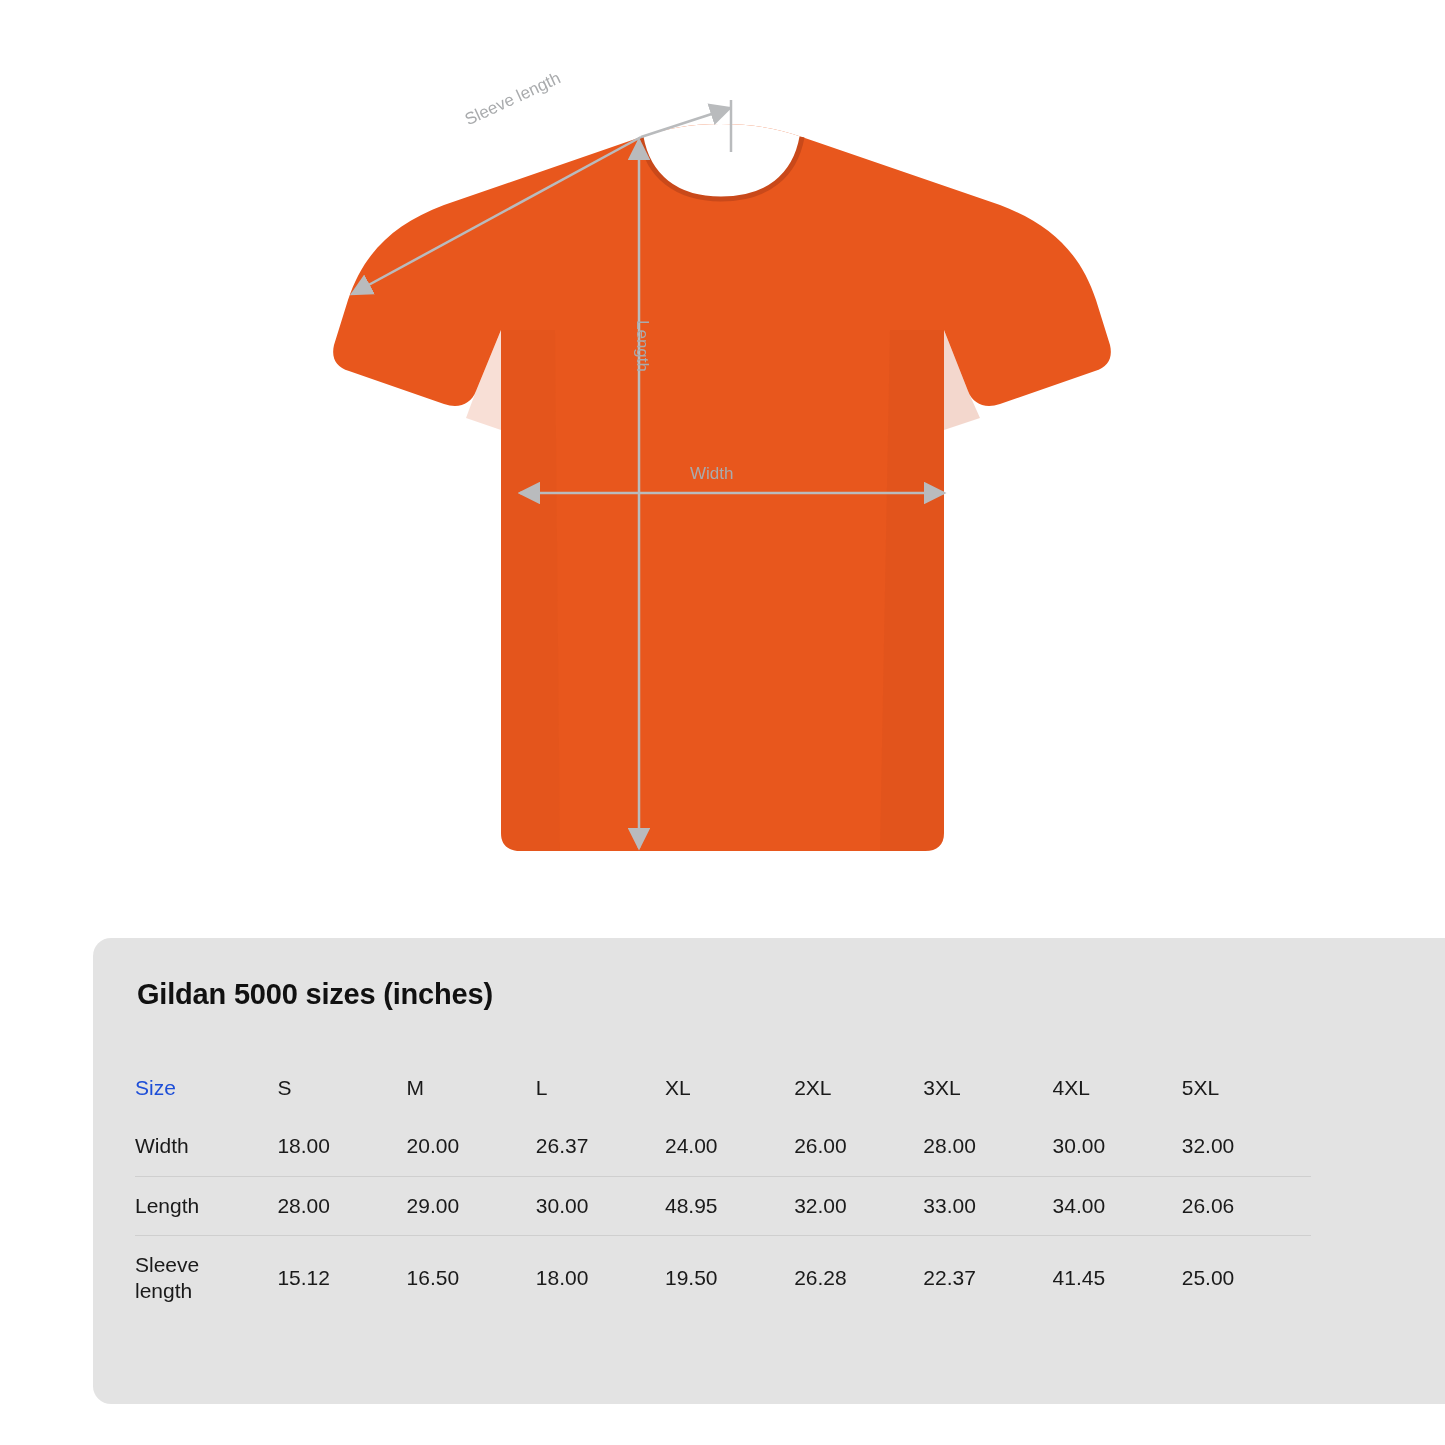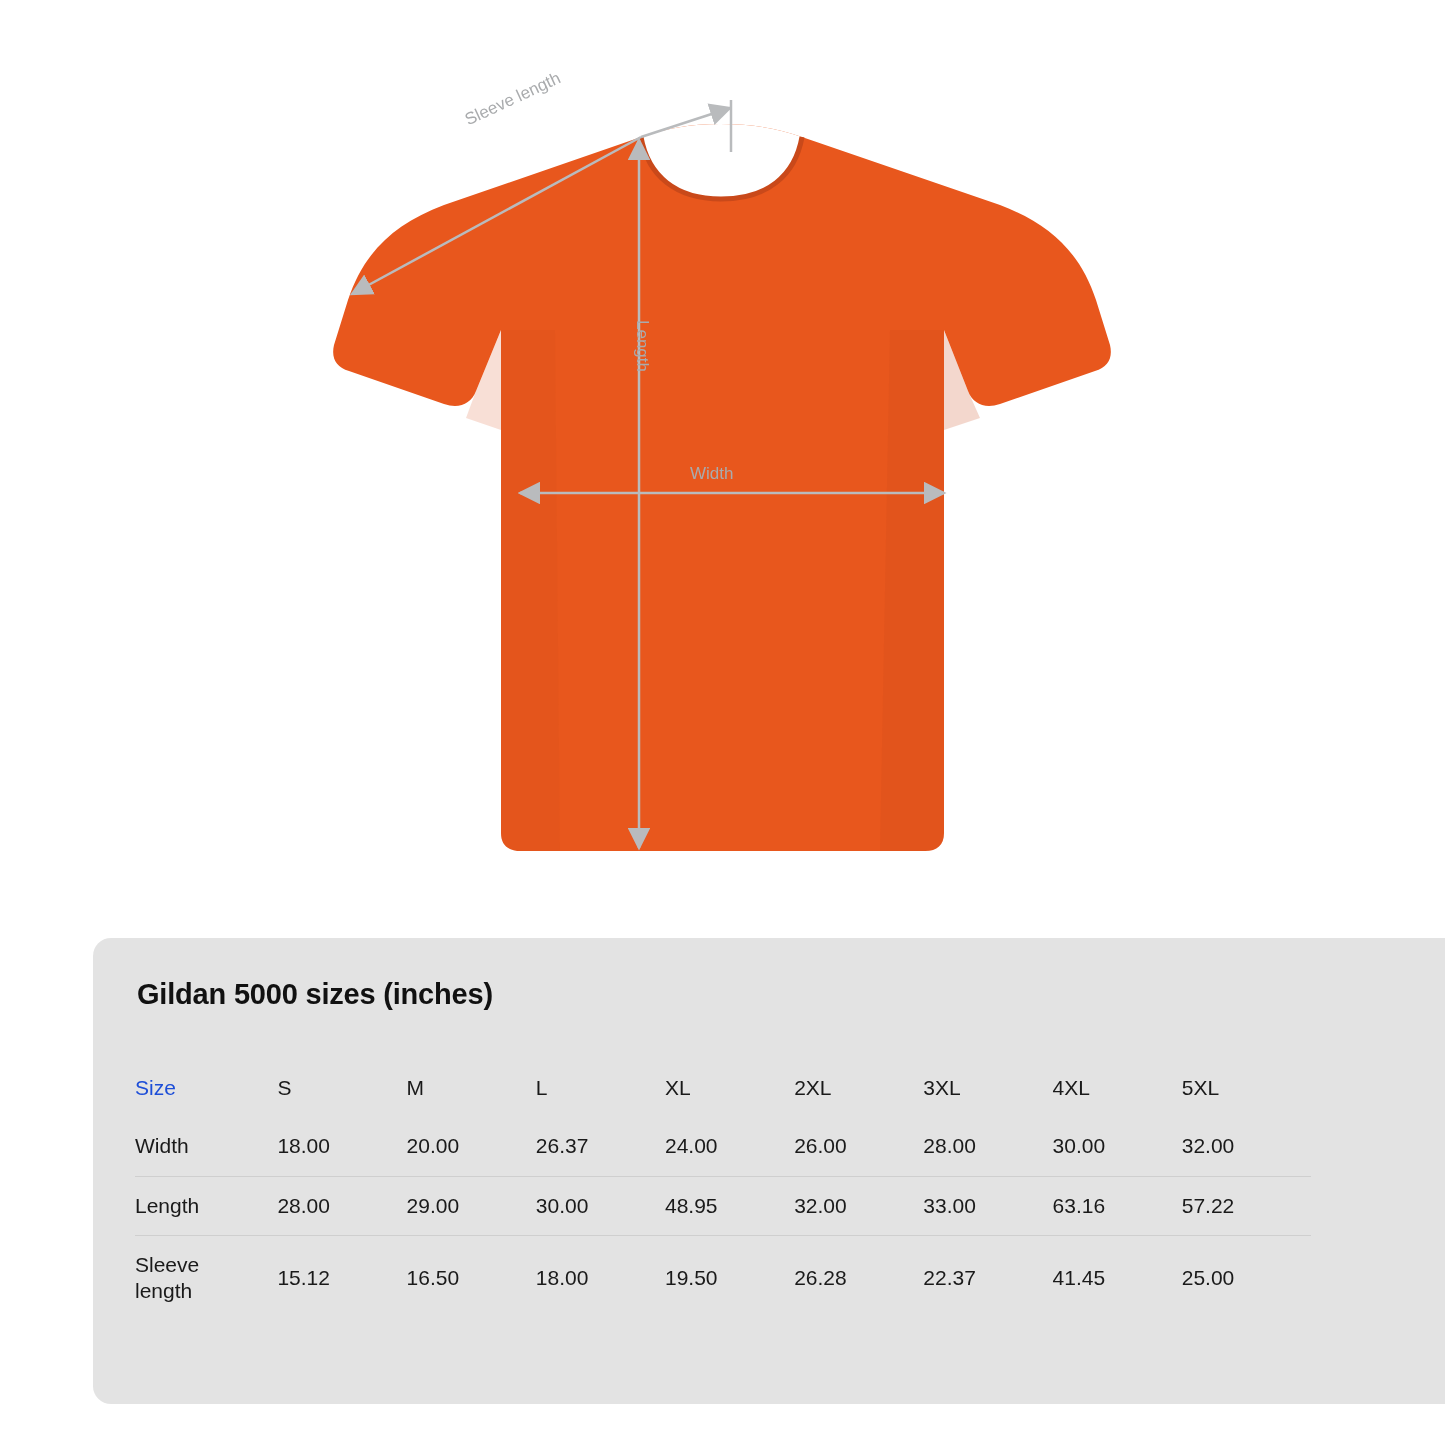--- a/index.html
+++ b/index.html
@@ -221,22 +221,22 @@
         <td class="cell-pad">32.00</td>
       </tr>
       <tr>
         <td class="rowhead">Length</td>
         <td class="cell-pad">28.00</td>
         <td class="cell-pad">29.00</td>
         <td class="cell-pad">30.00</td>
         <td class="cell-pad">48.95</td>
         <td class="cell-pad">32.00</td>
         <td class="cell-pad">33.00</td>
-        <td class="cell-pad">63.16</td>
-        <td class="cell-pad">57.22</td>
+        <td class="cell-pad">34.00</td>
+        <td class="cell-pad">26.06</td>
       </tr>
       <tr>
         <td class="rowhead">Sleeve length</td>
         <td class="cell-pad">15.12</td>
         <td class="cell-pad">16.50</td>
         <td class="cell-pad">18.00</td>
         <td class="cell-pad">19.50</td>
         <td class="cell-pad">26.28</td>
         <td class="cell-pad">22.37</td>
         <td class="cell-pad">41.45</td>

